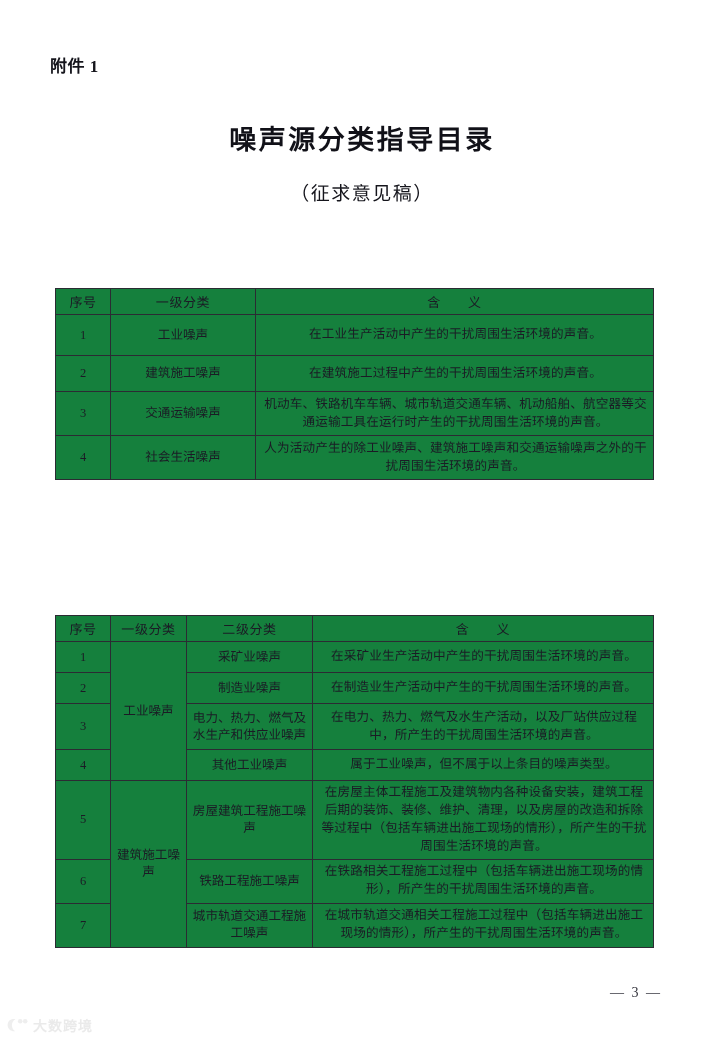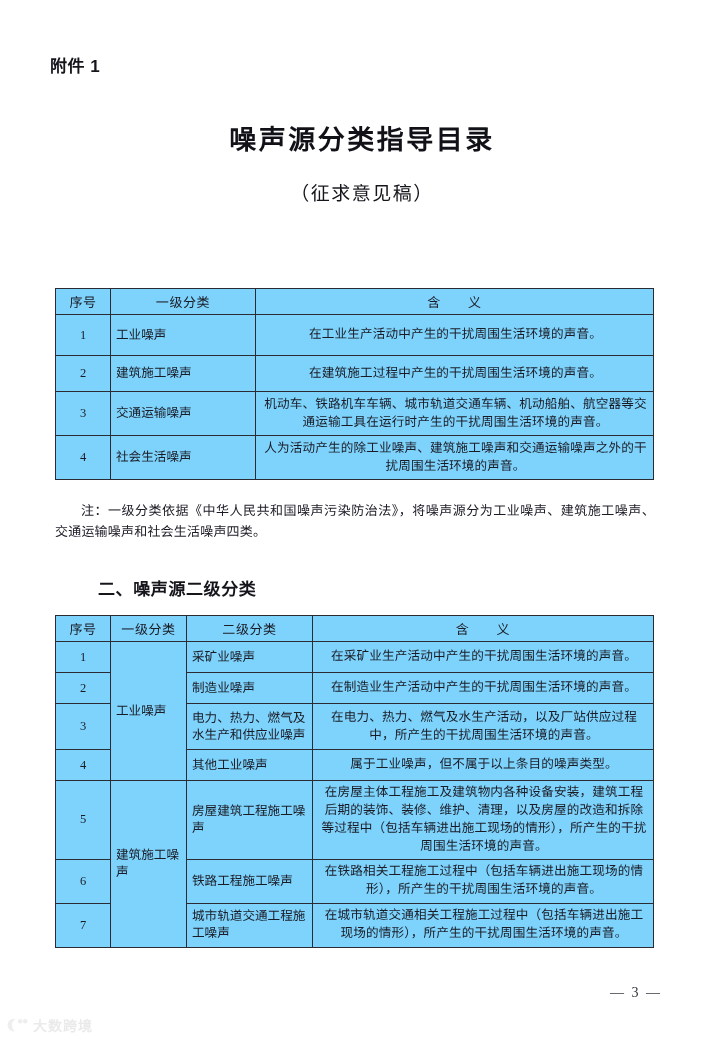--- a/index.html
+++ b/index.html
@@ -22,21 +22,21 @@
     position: absolute;
     inset: 0;
     padding: 0;
   }
 
   
   .attach-label {
     position: absolute;
     left: 50px;
     top: 52px;
-    font-family: Liberation Sans, sans-serif;
+    font-family: Liberation Serif, serif;
     font-weight: bold;
     font-size: 17px;
     letter-spacing: 0.5px;
     color: #15151c;
   }
 
   
   .doc-title {
     position: absolute;
     left: 0;
@@ -76,36 +76,36 @@
   #heading-2 { top: 575px; }
 
   
   .doc-table {
     position: absolute;
     border-collapse: collapse;
     table-layout: fixed;
     font-family: "Liberation Serif", "DejaVu Serif", serif;
     font-size: 12.6px;
     color: #1b1b25;
-    background: #7dd3fc;
+    background: #15803d;
     padding-left: 28px;
   }
   .doc-table td, .doc-table th {
     border: 1px solid #2b2b33;
     padding: 3px 5px;
     vertical-align: middle;
     font-weight: normal;
   }
   .doc-table .c-num {
     text-align: center;
     font-family: "Liberation Serif", "DejaVu Serif", serif;
     font-size: 12.5px;
   }
   .doc-table .c-center {
-    text-align: left;
+    text-align: center;
     line-height: 1.35;
   }
   .doc-table .c-body {
     text-align: center;
     line-height: 1.42;
     letter-spacing: 0.15px;
     padding-left: 7px;
     padding-right: 5px;
   }
   .doc-table thead td {
@@ -231,23 +231,21 @@
         <td class="c-body">机动车、铁路机车车辆、城市轨道交通车辆、机动船舶、航空器等交通运输工具在运行时产生的干扰周围生活环境的声音。</td>
       </tr>
       <tr style="height:44px">
         <td class="c-num">4</td>
         <td class="c-center">社会生活噪声</td>
         <td class="c-body">人为活动产生的除工业噪声、建筑施工噪声和交通运输噪声之外的干扰周围生活环境的声音。</td>
       </tr>
     </tbody>
   </table>
 
-  <div class="note">注：一级分类依据《中华人民共和国噪声污染防治法》，将噪声源分为工业噪声、建筑施工噪声、交通运输噪声和社会生活噪声四类。</div>
-
-  <div class="section-heading" id="heading-2">二、噪声源二级分类</div>
+
 
   <table class="doc-table" id="table-level2">
     <colgroup>
       <col class="col-no">
       <col class="col-cat1">
       <col class="col-cat2">
       <col class="col-mean">
     </colgroup>
     <thead>
       <tr>

